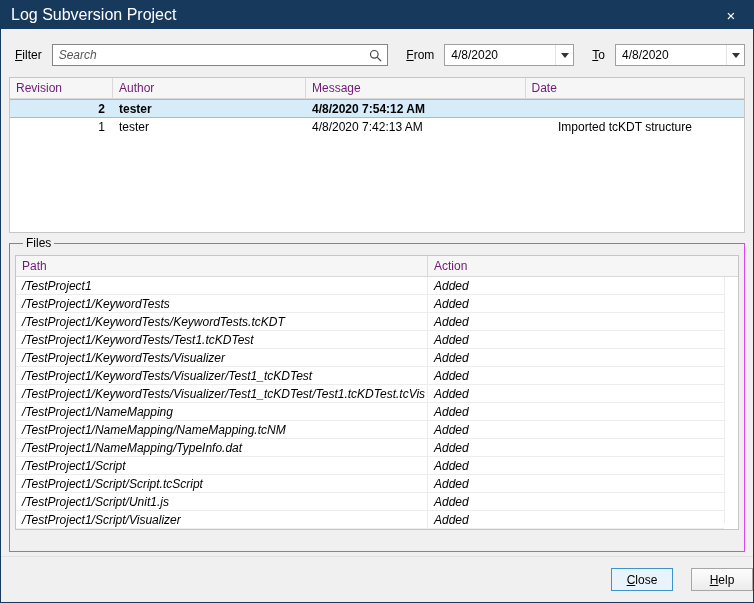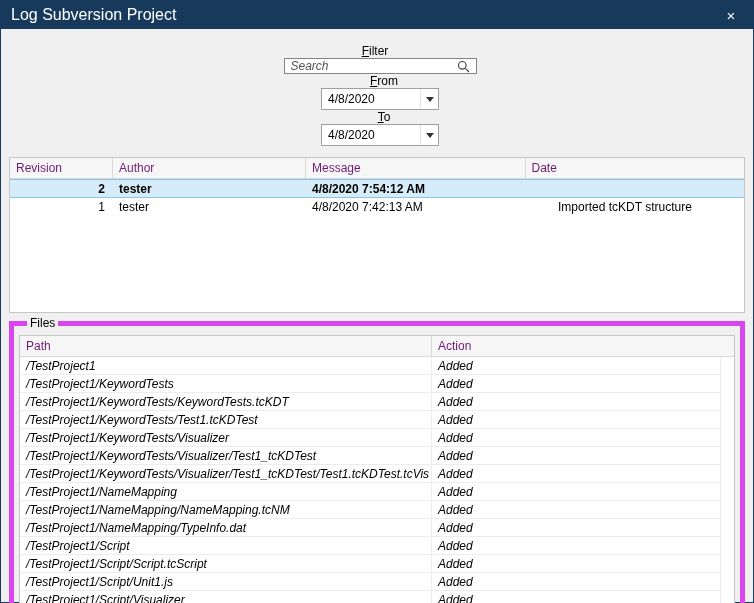--- a/index.html
+++ b/index.html
@@ -9,29 +9,29 @@
   .dialog { width:754px; height:603px; background:#f0f0f0; border:1px solid #17395c;
             display:flex; flex-direction:column; }
 
   
   .titlebar { height:28px; background:#17395c; color:#fff; display:flex; align-items:center; flex-shrink:0; }
   .titlebar .title { padding-left:10px; font-size:16px; }
   .titlebar .close { margin-left:auto; width:44px; height:28px; display:flex; align-items:center;
                      justify-content:center; font-size:15px; cursor:pointer; }
 
   
-  .filter-row { display:flex; align-items:center; padding:15px 8px 11px 14px; flex-shrink:0;flex-direction:column; }
+  .filter-row { display:flex; align-items:center; padding:15px 8px 11px 14px; flex-shrink:0; }
   .filter-row .lbl { margin-right:10px; white-space:nowrap; }
   .searchbox { flex:1; height:22px; background:#fff; border:1px solid #848484; display:flex; align-items:center; }
   .searchbox input { flex:1; min-width:0; border:none; outline:none; height:100%; padding:0 6px;
                      font:inherit; background:transparent; }
   .searchbox input::placeholder { font-style:italic; color:#555; }
   .search-icon { width:24px; height:100%; display:flex; align-items:center; justify-content:center; cursor:pointer; }
   .lbl-from, .lbl-to { margin-left:18px; }
-  .combo { width:118px; height:22px; background:#fff; border:1px solid #a0a0a0; display:flex;
+  .combo { width:130px; height:22px; background:#fff; border:1px solid #a0a0a0; display:flex;
            align-items:center; cursor:default; flex-shrink:0;justify-content:center; }
   .combo .val { flex:1; padding-left:6px; white-space:nowrap; }
   .combo .arrow-btn { width:18px; height:100%; display:flex; align-items:center; justify-content:center;
                       border-left:1px solid #e3e3e3; }
   .tri-down { width:0; height:0; border-left:4px solid transparent; border-right:4px solid transparent;
               border-top:5px solid #333; }
 
   
   .rev-table { margin:0 8px; background:#fff; border:1px solid #c6c6c6; height:156px;
                display:flex; flex-direction:column; overflow:hidden; flex-shrink:0; }
@@ -40,21 +40,21 @@
   .hcell { padding:3px 6px; border-right:1px solid #d9d9d9; white-space:nowrap; overflow:hidden; }
   .hcell:last-child { border-right:none; flex:1; }
   .c-rev { width:103px; } .c-author { width:193px; } .c-date { width:246px; } .c-msg { flex:1; }
   .rev-row { display:flex; height:17px; align-items:center; cursor:default; }
   .rev-row .cell { padding:0 6px; white-space:nowrap; overflow:hidden; }
   .rev-row .c-rev { text-align:right; padding-right:8px; }
   .rev-row.selected { background:#d7ecf9; border-top:1px solid #88c3e8; border-bottom:1px solid #88c3e8;
                       font-weight:bold; height:19px; }
 
   
-  fieldset.files { margin:3px 8px 0; border:5px solid #d946ef; padding:5px 5px 8px; height:316px; }
+  fieldset.files { margin:3px 8px 0; border:1px solid #d946ef; padding:5px 5px 8px; height:316px; }
   fieldset.files legend { margin-left:8px; padding:0 3px; }
   .files-table { background:#fff; border:1px solid #c6c6c6; height:275px; display:flex;
                  flex-direction:column; overflow:hidden; }
   .f-path { width:412px; } .f-action { flex:1; }
   .files-body { position:relative; flex:1; }
   .files-body::after { content:''; position:absolute; top:0; right:13px; bottom:6px;
                        border-left:1px solid #ededed; }
   .file-row { display:flex; height:18px; align-items:center; border-bottom:1px solid #ededed;
               width:calc(100% - 14px); cursor:default;font-style:italic; }
   .file-row .cell { padding:0 6px; white-space:nowrap; overflow:hidden; }

